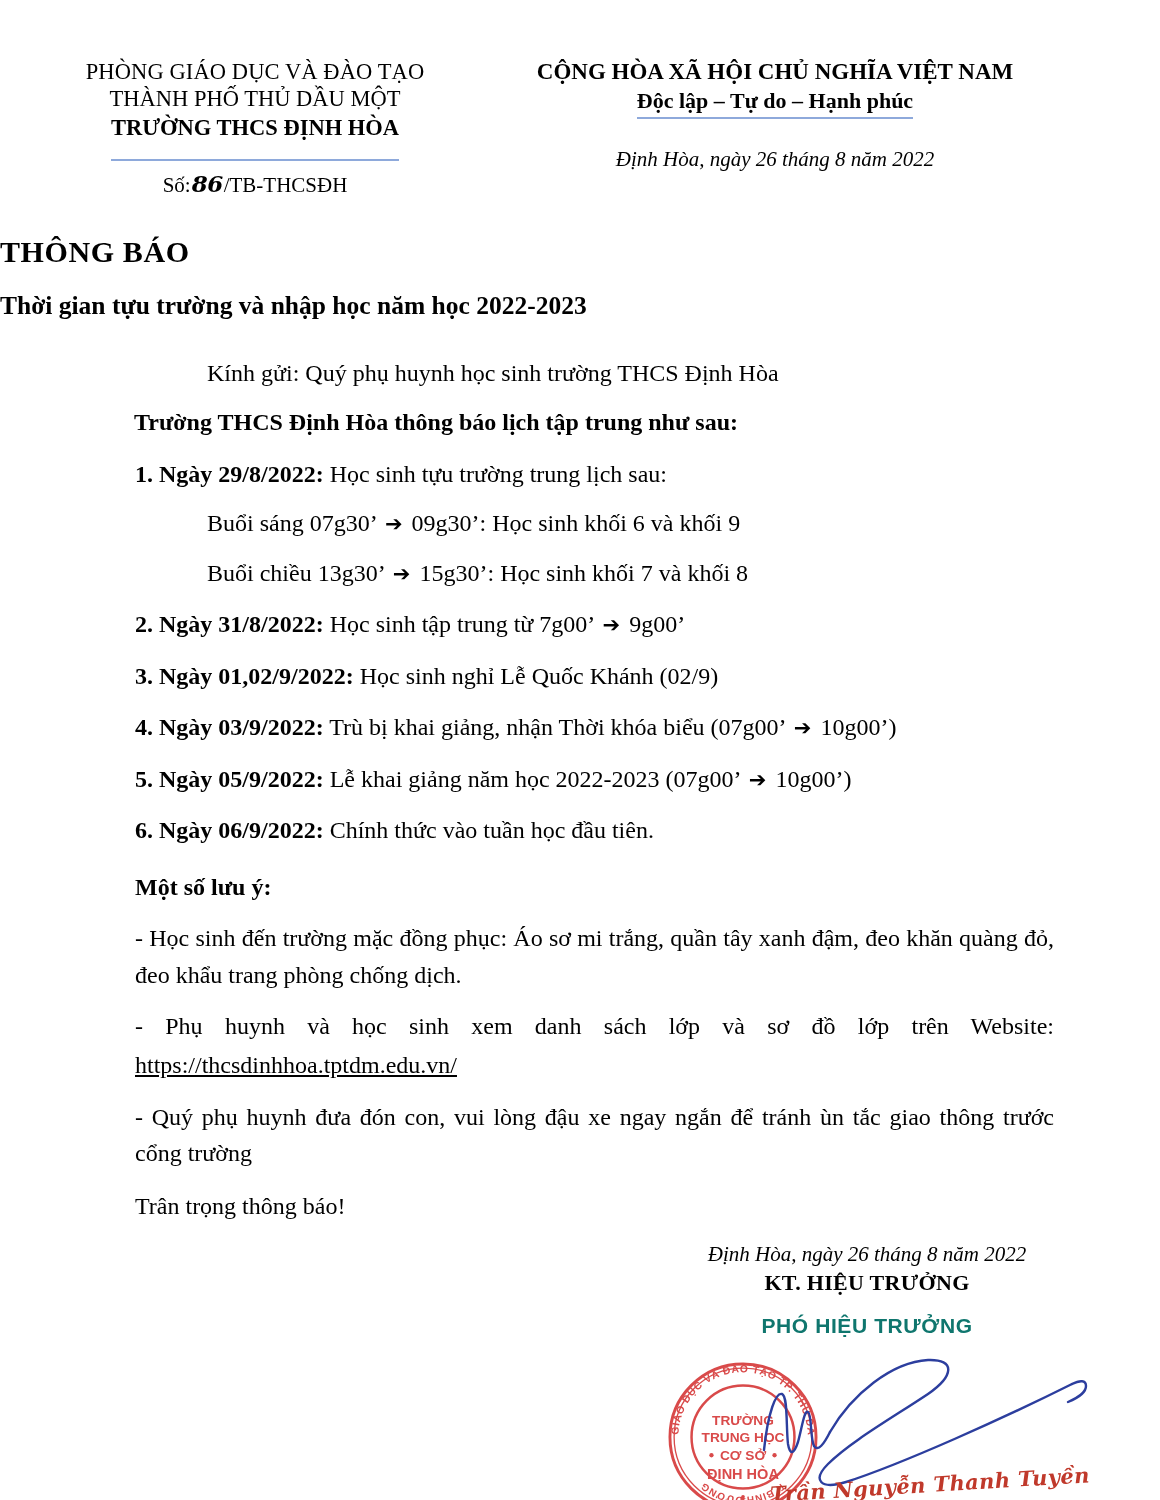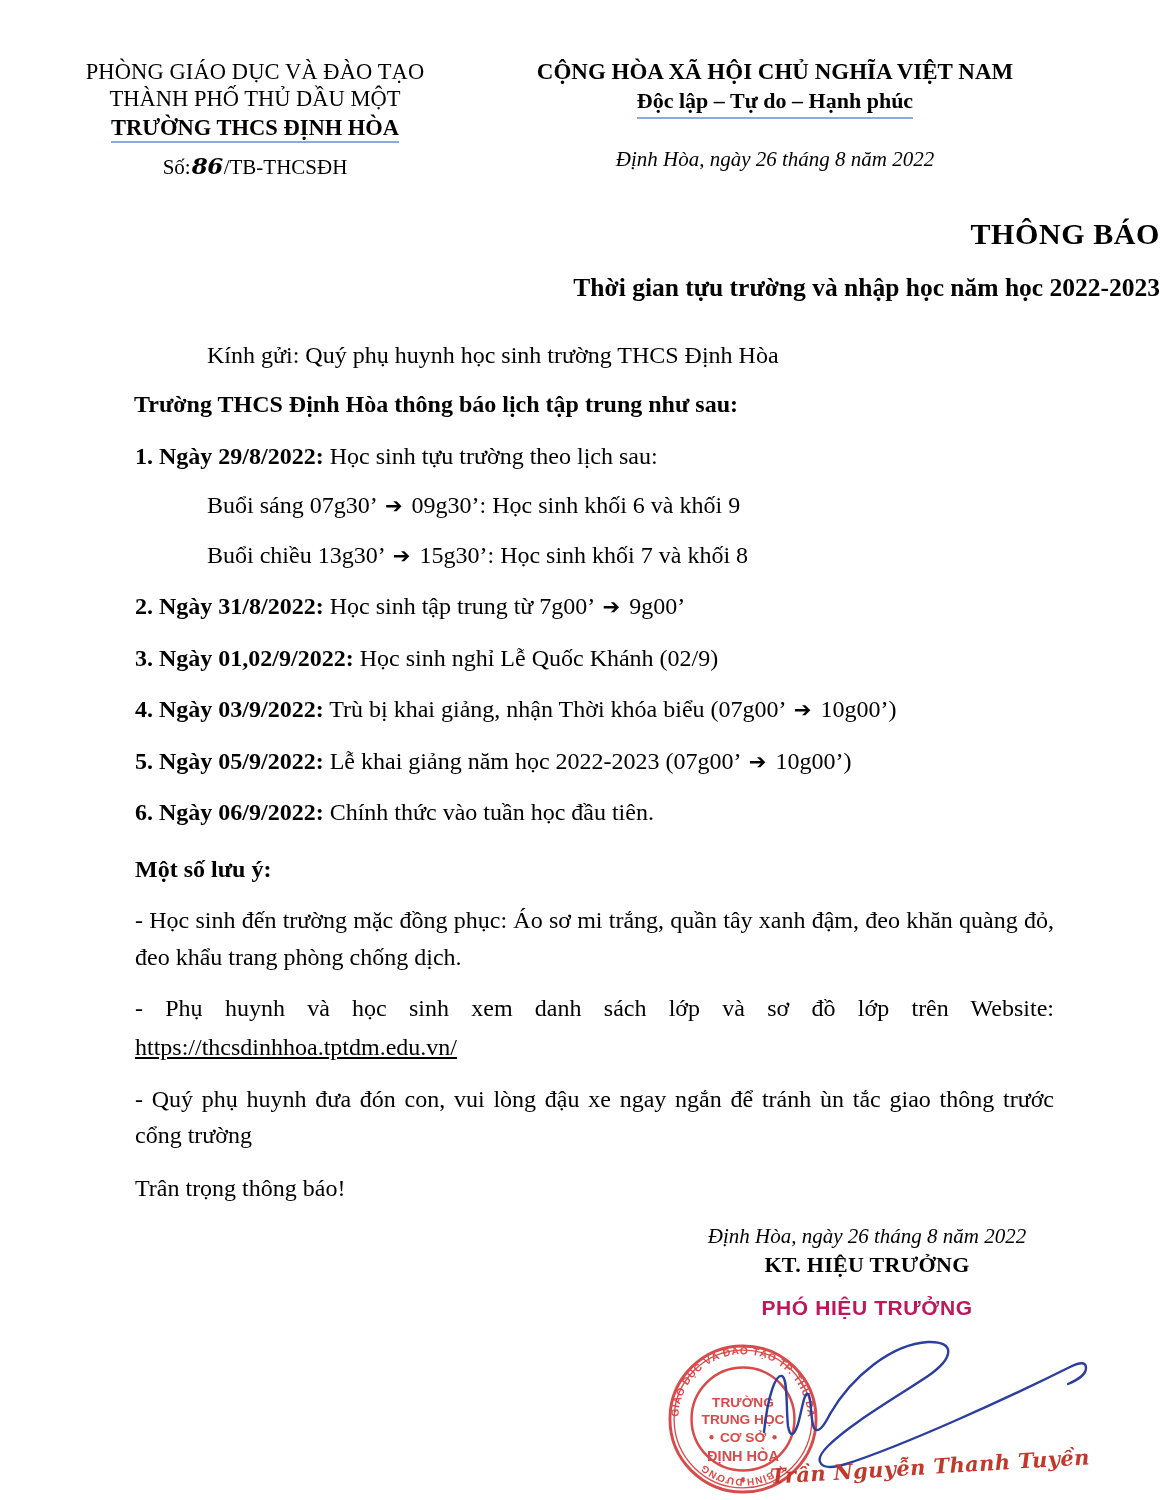--- a/index.html
+++ b/index.html
@@ -49,21 +49,21 @@
   }
   .hdr-line-2 {
     font-size: 22.5px;
     white-space: nowrap;
   }
   .hdr-school {
     font-size: 22.5px;
     font-weight: bold;
     display: inline-block;
     border-bottom: 2px solid #8ea9db;
-    padding-bottom: 0;
+    padding-bottom: 18px;
     margin-top: 1px;
     white-space: nowrap;
   }
   .hdr-docnum {
     font-size: 21px;
     margin-top: 9px;
     white-space: nowrap;
   }
   .docnum-hand {
     font-family: "DejaVu Serif", serif;
@@ -90,21 +90,21 @@
   }
   .hdr-place-date {
     font-size: 21px;
     font-style: italic;
     margin-top: 28px;
     white-space: nowrap;
   }
 
   
   .title-block {
-    text-align: right;
+    text-align: left;
     margin-top: 36px;
   }
   .doc-title {
     font-size: 30px;
     font-weight: bold;
     letter-spacing: .6px;
   }
   .doc-subtitle {
     font-size: 25.5px;
     font-weight: bold;
@@ -181,21 +181,21 @@
   }
   .sign-role {
     font-size: 22px;
     font-weight: bold;
     margin-top: 3px;
     letter-spacing: .3px;
   }
   .sign-role-red {
     font-size: 21px;
     font-weight: bold;
-    color: #be185d;
+    color: #0f766e;
     margin-top: 18px;
     letter-spacing: .6px;
     font-family: "Liberation Sans", sans-serif;
   }
 
   
   .stamp-area {
     position: relative;
     height: 210px;
     width: 430px;
@@ -260,21 +260,21 @@
     <div class="doc-subtitle">Thời gian tựu trường và nhập học năm học 2022-2023</div>
   </div>
 
   <div class="body-block">
 
     <div class="greeting">Kính gửi: Quý phụ huynh học sinh trường THCS Định Hòa</div>
 
     <div class="lead">Trường THCS Định Hòa thông báo lịch tập trung như sau:</div>
 
     <div class="item">
-      <b>1. Ngày 29/8/2022:</b><span> Học sinh tựu trường theo lịch sau:</span>
+      <b>1. Ngày 29/8/2022:</b><span> Học sinh tựu trường trung lịch sau:</span>
     </div>
 
     <div class="sub-item">
       <span>Buổi sáng 07g30’ </span><span class="arrow">➔</span><span> 09g30’: Học sinh khối 6 và khối 9</span>
     </div>
     <div class="sub-item">
       <span>Buổi chiều 13g30’ </span><span class="arrow">➔</span><span> 15g30’: Học sinh khối 7 và khối 8</span>
     </div>
 
     <div class="item">

